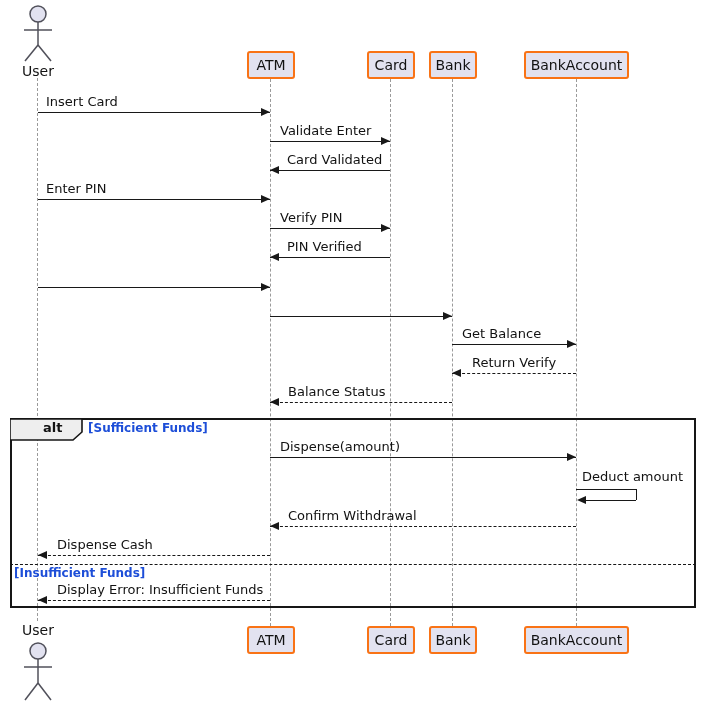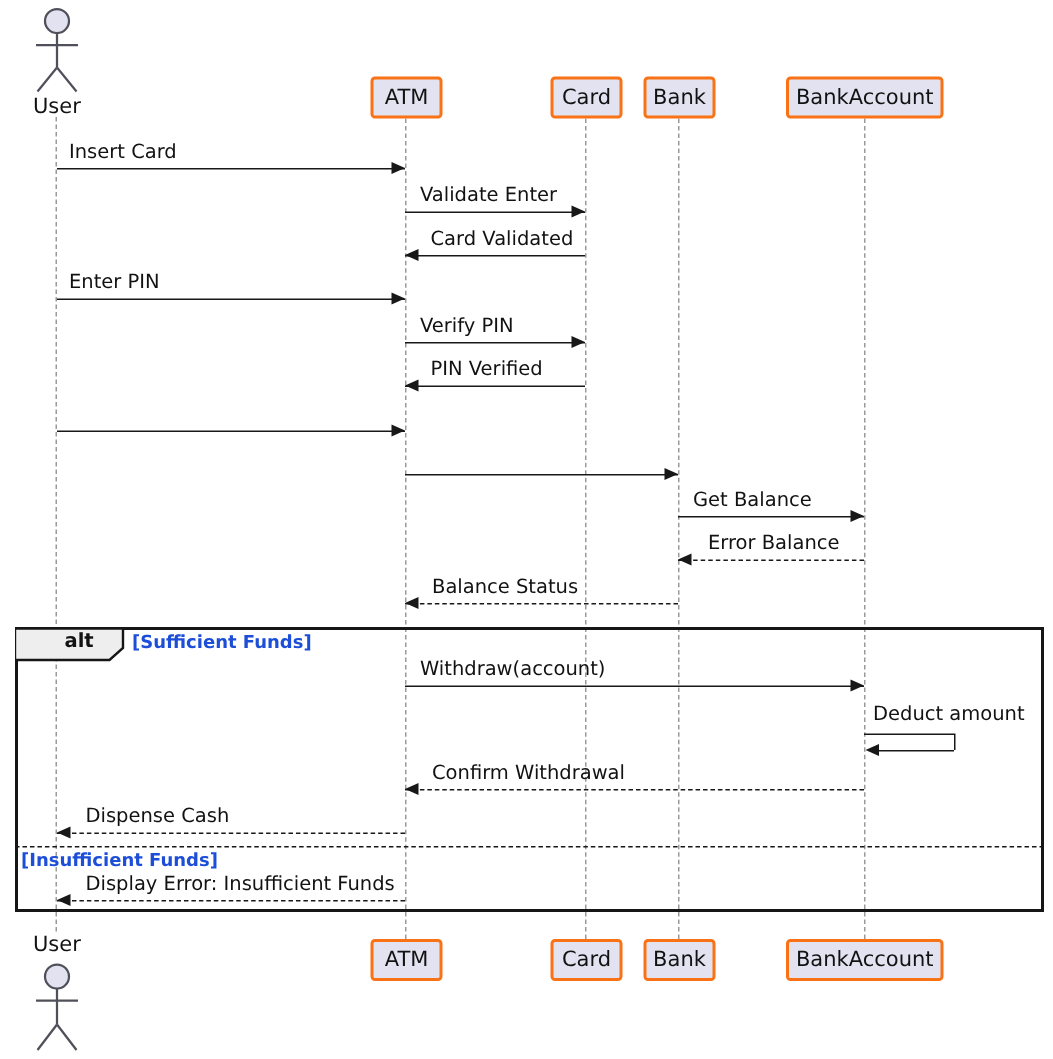--- a/index.html
+++ b/index.html
@@ -87,36 +87,36 @@
   <div class="mline" style="left:38px;top:287px;width:232px;"></div>
   <div class="ah-r" style="left:261px;top:283px;"></div>
 
   <div class="mline" style="left:270px;top:316px;width:182px;"></div>
   <div class="ah-r" style="left:443px;top:312px;"></div>
 
   <div class="mlabel" style="left:462px;top:326px;">Get Balance</div>
   <div class="mline" style="left:452px;top:344px;width:124px;"></div>
   <div class="ah-r" style="left:567px;top:340px;"></div>
 
-  <div class="mlabel" style="left:472px;top:355px;">Error Balance</div>
+  <div class="mlabel" style="left:472px;top:355px;">Return Verify</div>
   <div class="mline dashed" style="left:452px;top:373px;width:124px;"></div>
   <div class="ah-l" style="left:452px;top:369px;"></div>
 
   <div class="mlabel" style="left:288px;top:384px;">Balance Status</div>
   <div class="mline dashed" style="left:270px;top:402px;width:182px;"></div>
   <div class="ah-l" style="left:270px;top:398px;"></div>
 
   <div class="frame" style="left:10px;top:418px;width:686px;height:190px;"></div>
   <svg class="actor-svg" style="left:10px;top:418px;" width="76" height="24" viewBox="0 0 76 24">
     <path d="M0,1 H72 V14 L63,22 H0 Z" fill="#EEEEEE" stroke="#161616" stroke-width="1.6"></path>
   </svg>
   <div class="op-label" style="left:25px;top:420px;margin-left:18px;">alt</div>
   <div class="guard" style="left:88px;top:421px;">[Sufficient Funds]</div>
 
-  <div class="mlabel" style="left:280px;top:439px;">Withdraw(account)</div>
+  <div class="mlabel" style="left:280px;top:439px;">Dispense(amount)</div>
   <div class="mline" style="left:270px;top:457px;width:306px;"></div>
   <div class="ah-r" style="left:567px;top:453px;"></div>
 
   <div class="mlabel" style="left:582px;top:469px;">Deduct amount</div>
   <div class="mline" style="left:576px;top:489px;width:60px;"></div>
   <div class="vline" style="left:636px;top:489px;height:11px;"></div>
   <div class="mline" style="left:583px;top:500px;width:53px;"></div>
   <div class="ah-l" style="left:577px;top:496px;"></div>
 
   <div class="mlabel" style="left:288px;top:508px;">Confirm Withdrawal</div>

